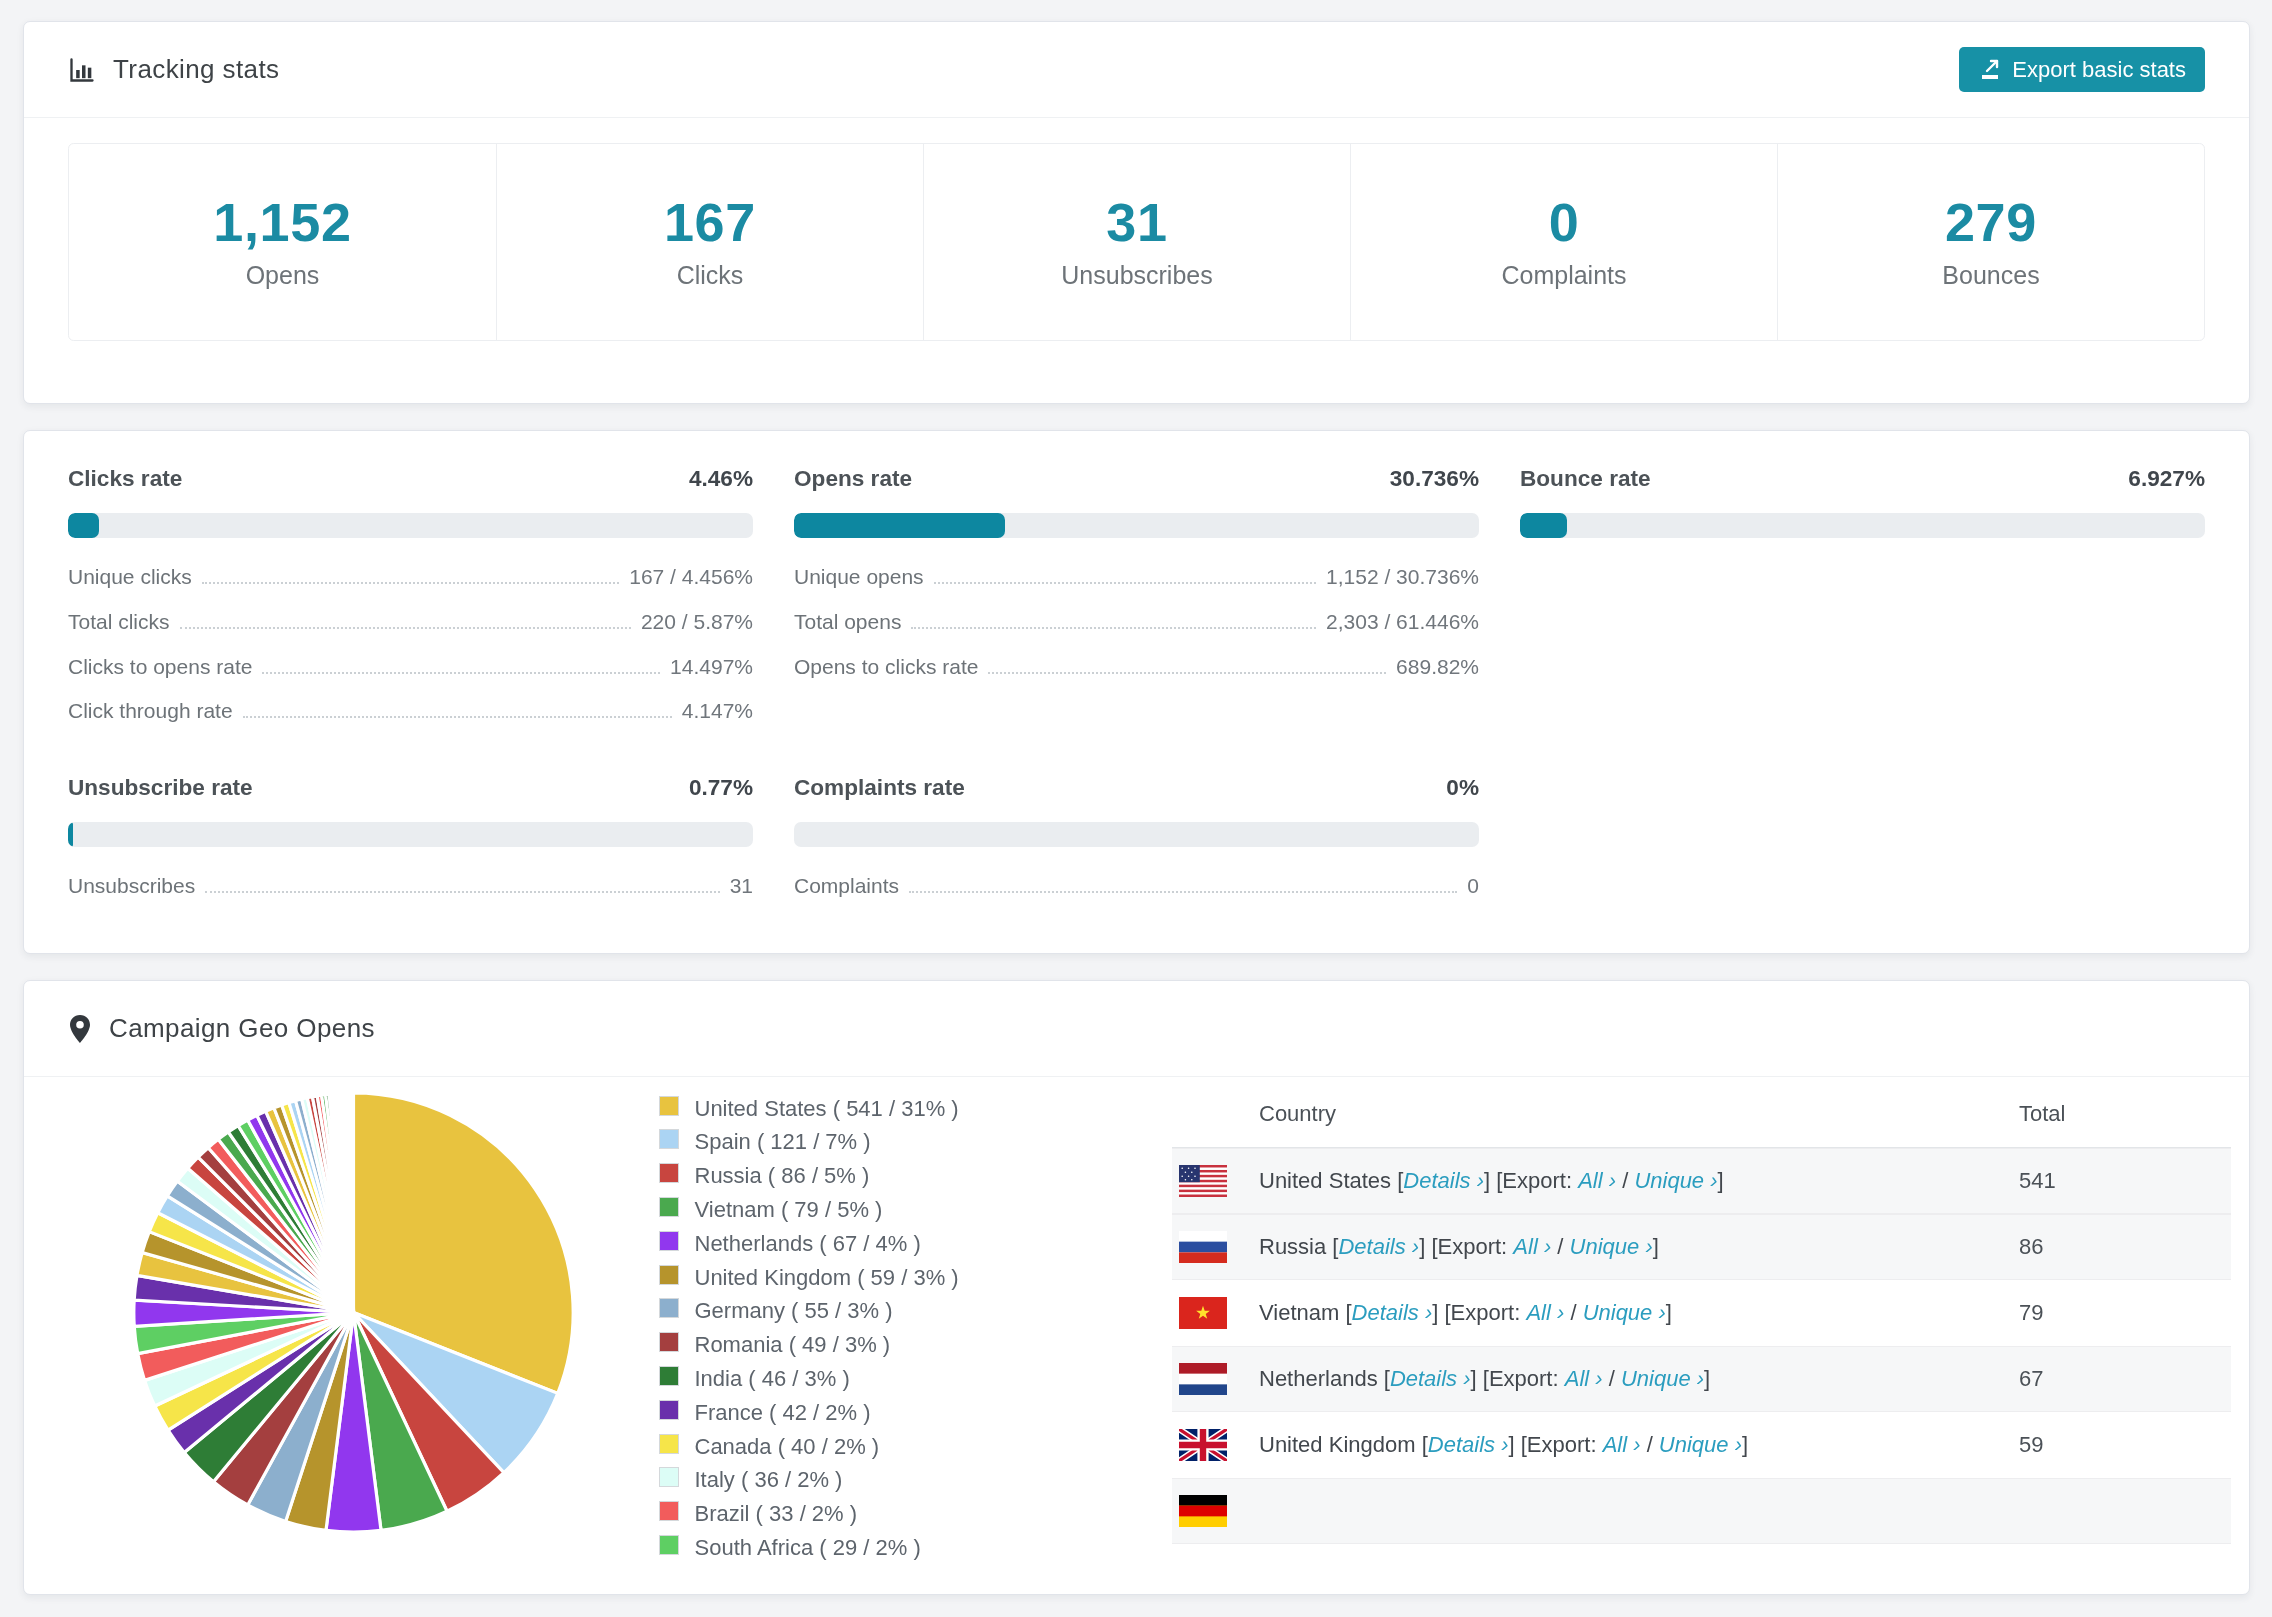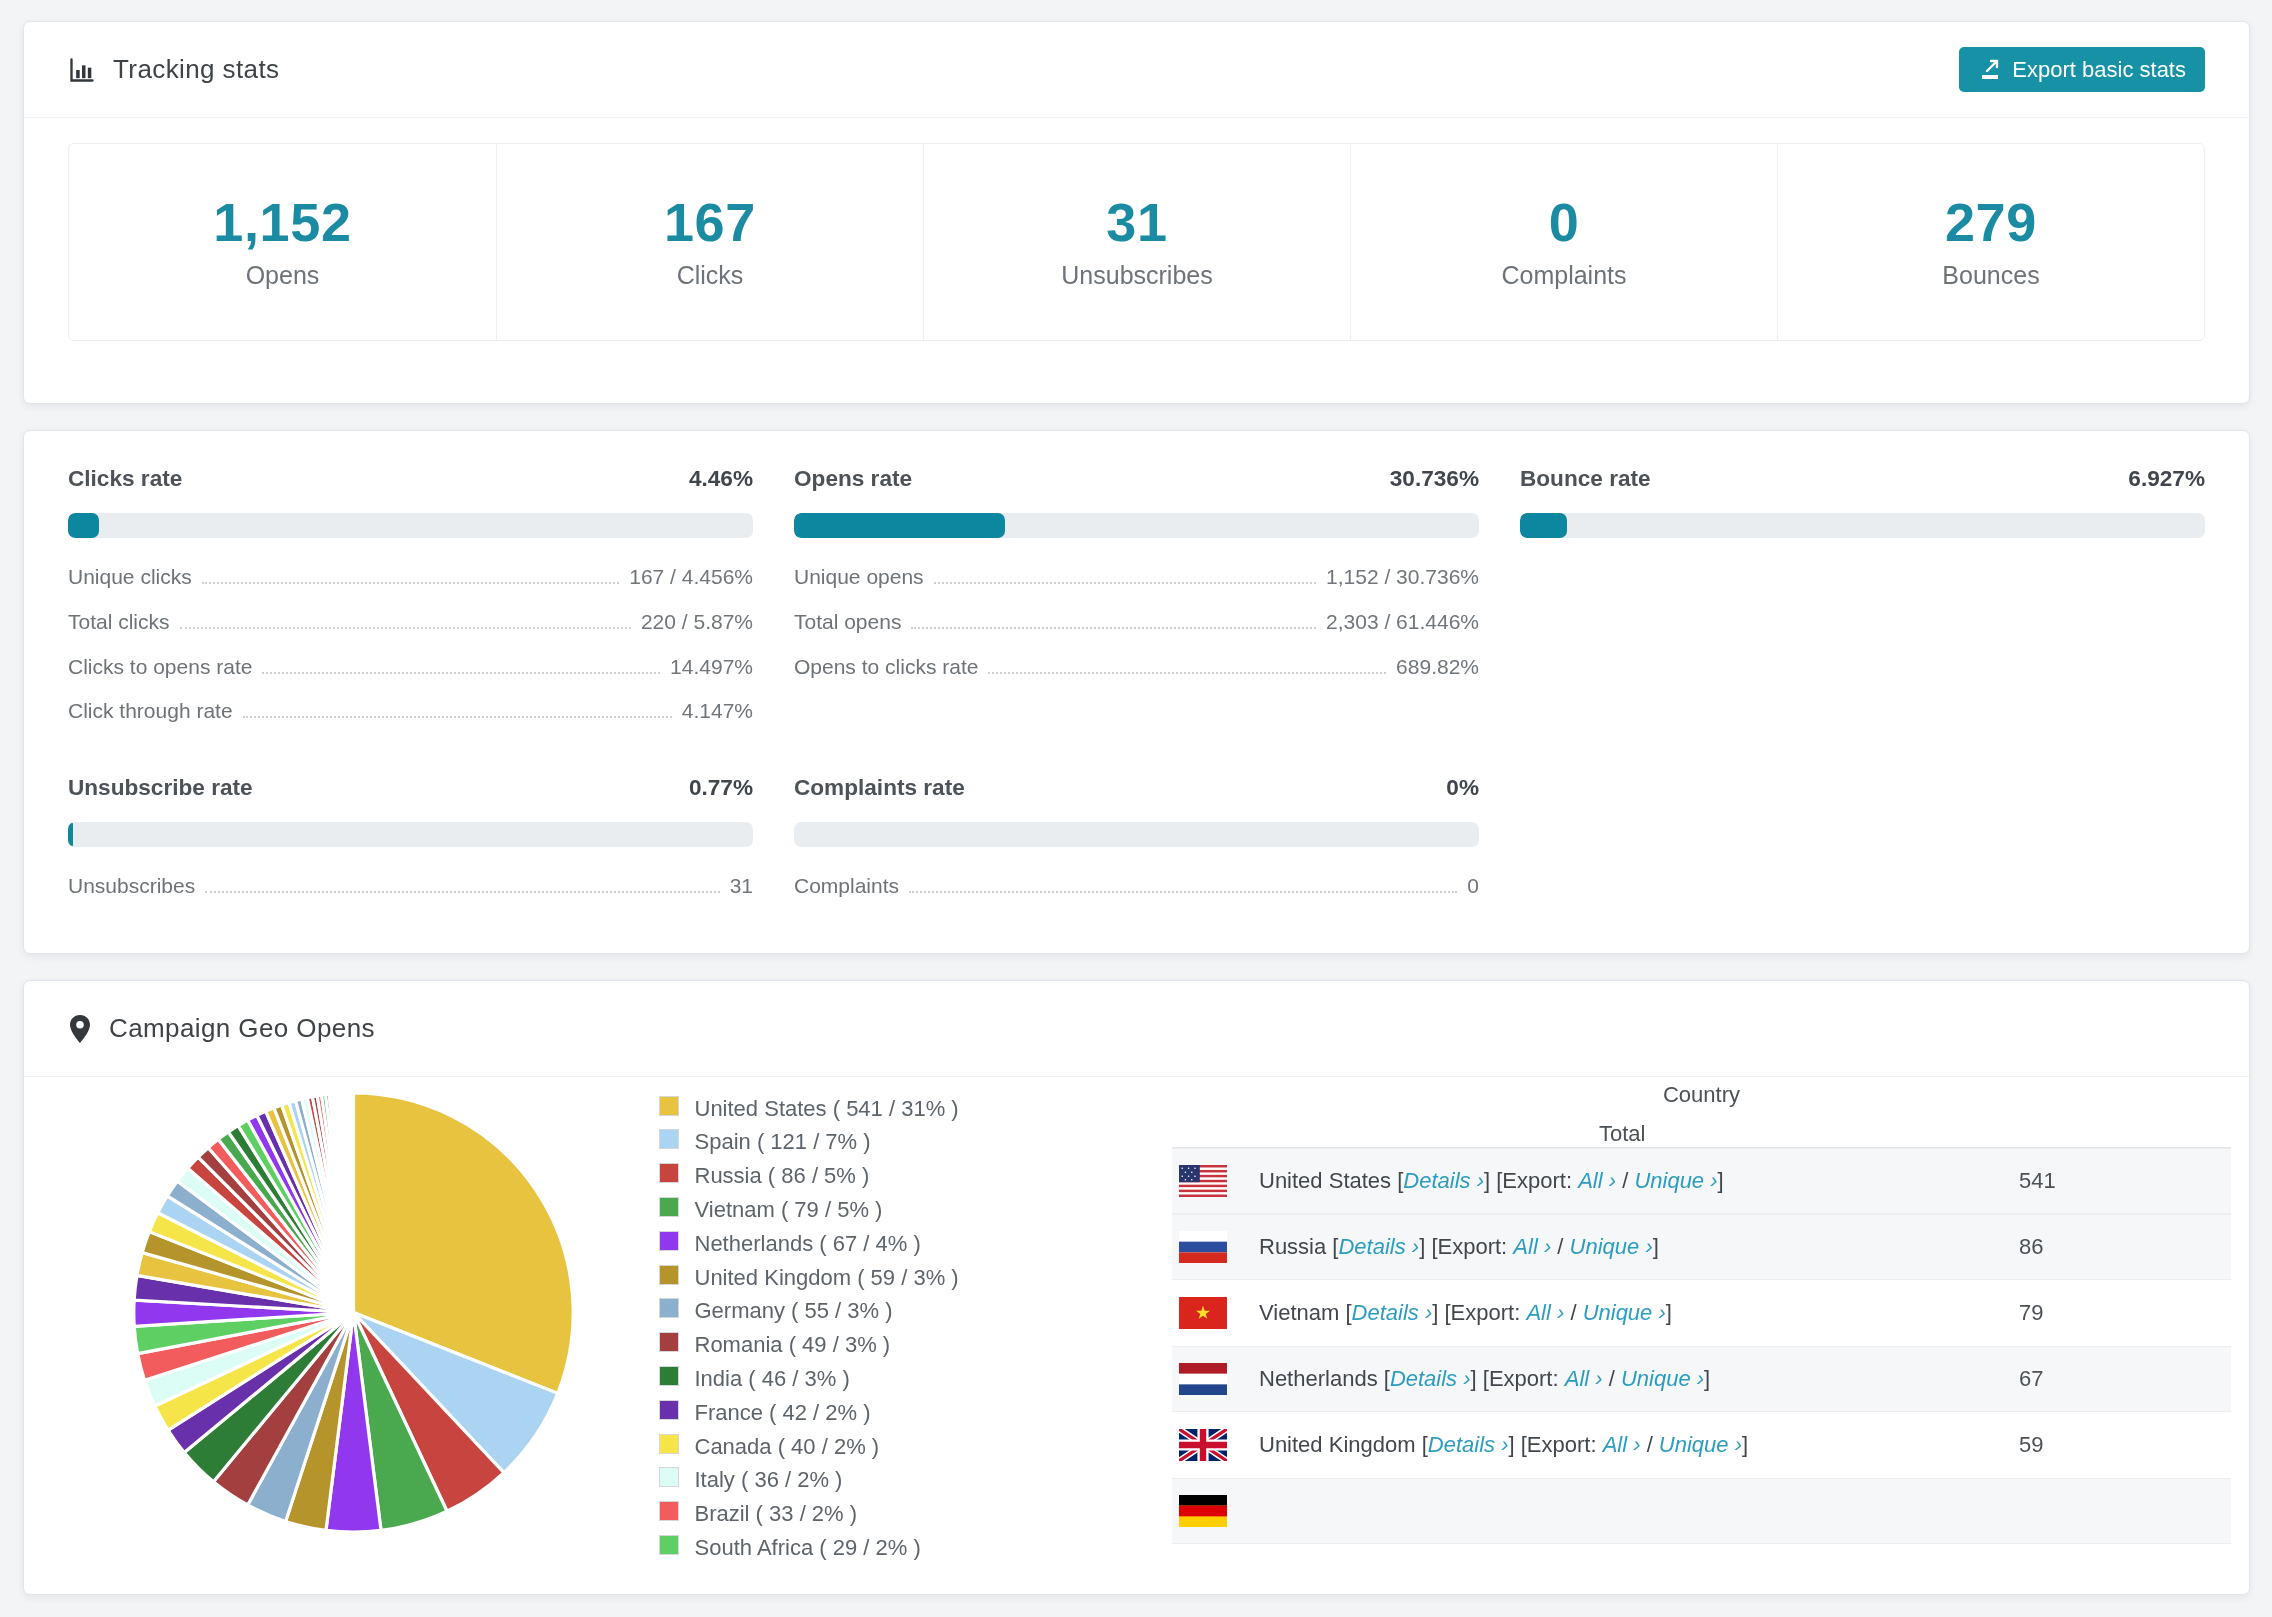--- a/index.html
+++ b/index.html
@@ -63,21 +63,21 @@
   .geo-card{height:615px;overflow:hidden;}
   .geo-body{position:relative;height:513px;margin-top:4.2px;}
   .pie-wrap{position:absolute;left:107px;top:8.5px;width:445px;height:445px;}
   .legend{position:absolute;left:635px;top:14px;list-style:none;margin:0;padding:0;}
   .legend li{display:flex;margin-bottom:7.8px;}
   .lg-swatch{width:20px;height:20px;border:1.4px solid #d4d8db;margin-right:15.5px;flex:none;}
   .lg-label{font-size:22px;color:#5d646c;white-space:nowrap;}
   
   .geo-table{position:absolute;left:1148px;top:0;width:1059px;height:513px;overflow:hidden;font-size:22px;}
   .trow{display:flex;align-items:center;height:66px;padding:0 7px;}
-  .trow.head{color:#4b5157;flex-direction:column;}
+  .trow.head{color:#4b5157;}
   .trow.head .country-cell{color:#4b5157;}
   .trow.stripe{background:#f6f7f8;border-top:0.7px solid #ededef;border-bottom:0.7px solid #ededef;}
   .flag{width:48px;height:32px;flex:none;margin-right:32px;display:inline-block;}
   .flag svg{width:100%;height:100%;display:block;}
   .flag-spacer{width:80px;flex:none;}
   .country-cell{flex:1;color:#42474d;white-space:nowrap;overflow:hidden;}
   .country-cell a{color:#2b9dbf;text-decoration:none;cursor:pointer;font-style:italic;}
   .total-cell{width:205px;flex:none;color:#4b5157;}
   
   .hdr-icon{display:inline-flex;flex:none;}

